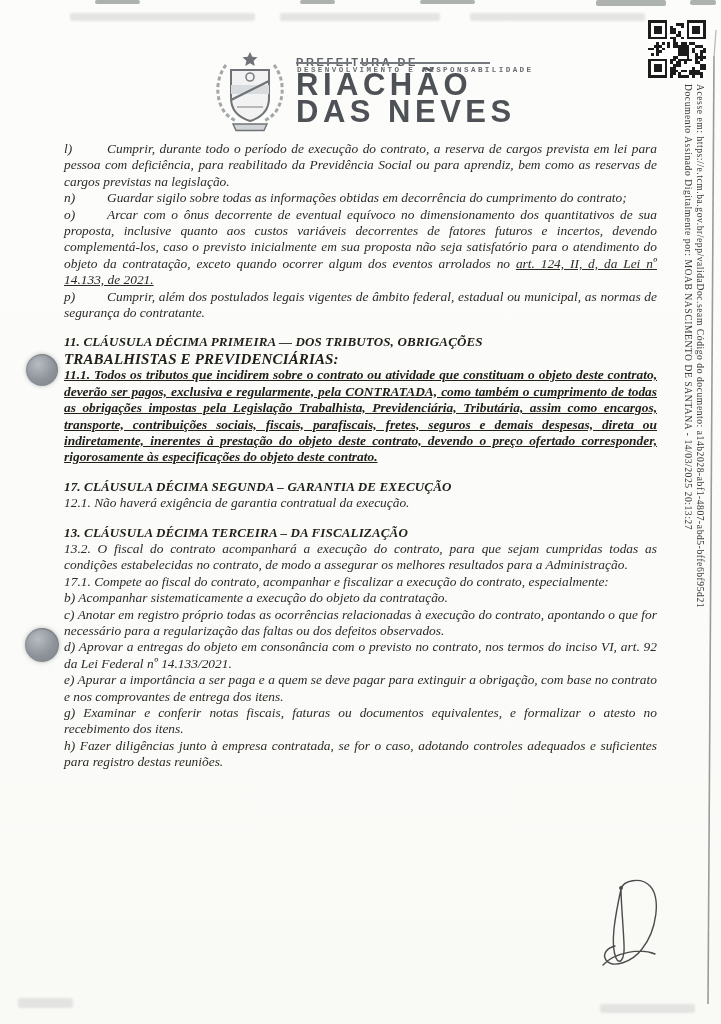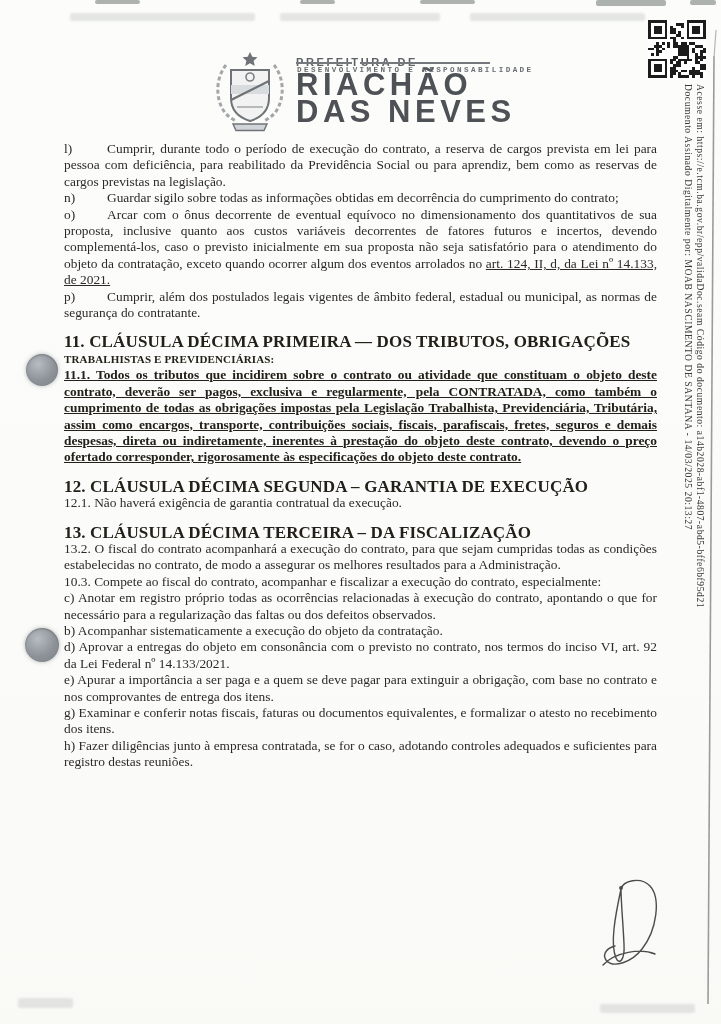--- a/index.html
+++ b/index.html
@@ -27,26 +27,26 @@
   
   .vstrip{
     position:absolute; font-family:"Liberation Serif", serif; font-size:9.6px;
     letter-spacing:.55px; color:#3a3a3a; white-space:nowrap;
     transform:rotate(90deg); transform-origin:left top;
   }
   .qr{position:absolute; left:648px; top:20px; width:58px; height:58px;}
   
   .doc-body{
     position:absolute; left:64px; top:141px; width:593px;
-    font-size:13.4px; line-height:16.4px; text-align:justify; color:#2d2a26;
+    font-size:13.4px; line-height:16.4px; text-align:justify; color:#2d2a26;font-style:italic;
   }
   .doc-body p{margin:0;}
   .tab-label{display:inline-block; width:43px;}
-  .sec-head{font-weight:bold; margin-top:13px !important; font-size:17px; color:#232019; letter-spacing:.15px;}
-  .sec-head-cont{font-weight:bold; font-size:11px; color:#232019; letter-spacing:.15px;}
+  .sec-head{font-weight:bold; margin-top:13px !important; font-size:13px; color:#232019; letter-spacing:.15px;}
+  .sec-head-cont{font-weight:bold; font-size:15px; color:#232019; letter-spacing:.15px;}
   .bu{font-weight:bold; text-decoration:underline; color:#232019;}
   .u{text-decoration:underline;}
   
   .signature{position:absolute; left:585px; top:872px;}
 </style>
 </head>
 <body>
 
 <div class="page">
 
@@ -232,28 +232,28 @@
   <div class="doc-body">
     <p><span class="tab-label">l)</span><span>Cumprir, durante todo o período de execução do contrato, a reserva de cargos prevista em lei para pessoa com deficiência, para reabilitado da Previdência Social ou para aprendiz, bem como as reservas de cargos previstas na legislação.</span></p>
     <p><span class="tab-label">n)</span><span>Guardar sigilo sobre todas as informações obtidas em decorrência do cumprimento do contrato;</span></p>
     <p><span class="tab-label">o)</span><span>Arcar com o ônus decorrente de eventual equívoco no dimensionamento dos quantitativos de sua proposta, inclusive quanto aos custos variáveis decorrentes de fatores futuros e incertos, devendo complementá-los, caso o previsto inicialmente em sua proposta não seja satisfatório para o atendimento do objeto da contratação, exceto quando ocorrer algum dos eventos arrolados no </span><span class="u">art. 124, II, d, da Lei nº 14.133, de 2021.</span></p>
     <p><span class="tab-label">p)</span><span>Cumprir, além dos postulados legais vigentes de âmbito federal, estadual ou municipal, as normas de segurança do contratante.</span></p>
 
     <p class="sec-head">11. CLÁUSULA DÉCIMA PRIMEIRA — DOS TRIBUTOS, OBRIGAÇÕES</p>
     <p class="sec-head-cont">TRABALHISTAS E PREVIDENCIÁRIAS:</p>
     <p class="bu">11.1. Todos os tributos que incidirem sobre o contrato ou atividade que constituam o objeto deste contrato, deverão ser pagos, exclusiva e regularmente, pela CONTRATADA, como também o cumprimento de todas as obrigações impostas pela Legislação Trabalhista, Previdenciária, Tributária, assim como encargos, transporte, contribuições sociais, fiscais, parafiscais, fretes, seguros e demais despesas, direta ou indiretamente, inerentes à prestação do objeto deste contrato, devendo o preço ofertado corresponder, rigorosamente às especificações do objeto deste contrato.</p>
 
-    <p class="sec-head">12. CLÁUSULA DÉCIMA SEGUNDA – GARANTIA DE EXECUÇÃO</p>
+    <p class="sec-head">17. CLÁUSULA DÉCIMA SEGUNDA – GARANTIA DE EXECUÇÃO</p>
     <p>12.1. Não haverá exigência de garantia contratual da execução.</p>
 
     <p class="sec-head">13. CLÁUSULA DÉCIMA TERCEIRA – DA FISCALIZAÇÃO</p>
     <p>13.2. O fiscal do contrato acompanhará a execução do contrato, para que sejam cumpridas todas as condições estabelecidas no contrato, de modo a assegurar os melhores resultados para a Administração.</p>
-    <p>10.3. Compete ao fiscal do contrato, acompanhar e fiscalizar a execução do contrato, especialmente:</p>
+    <p>17.1. Compete ao fiscal do contrato, acompanhar e fiscalizar a execução do contrato, especialmente:</p>
+    <p>b) Acompanhar sistematicamente a execução do objeto da contratação.</p>
     <p>c) Anotar em registro próprio todas as ocorrências relacionadas à execução do contrato, apontando o que for necessário para a regularização das faltas ou dos defeitos observados.</p>
-    <p>b) Acompanhar sistematicamente a execução do objeto da contratação.</p>
     <p>d) Aprovar a entregas do objeto em consonância com o previsto no contrato, nos termos do inciso VI, art. 92 da Lei Federal nº 14.133/2021.</p>
     <p>e) Apurar a importância a ser paga e a quem se deve pagar para extinguir a obrigação, com base no contrato e nos comprovantes de entrega dos itens.</p>
     <p>g) Examinar e conferir notas fiscais, faturas ou documentos equivalentes, e formalizar o atesto no recebimento dos itens.</p>
     <p>h) Fazer diligências junto à empresa contratada, se for o caso, adotando controles adequados e suficientes para registro destas reuniões.</p>
   </div>
 
   <svg class="signature" width="82" height="112" viewBox="0 0 82 112">
     <circle cx="36" cy="16" r="1.9" fill="#4a4a4a"></circle>
     <path d="M36 17 C30 45 25 72 31 86 C34 93 40 89 39 72 C38 50 36 30 36 17
              C38 9 55 4 65 14 C76 26 72 58 57 77 C47 90 28 97 21 88 C17 82 22 76 30 74

